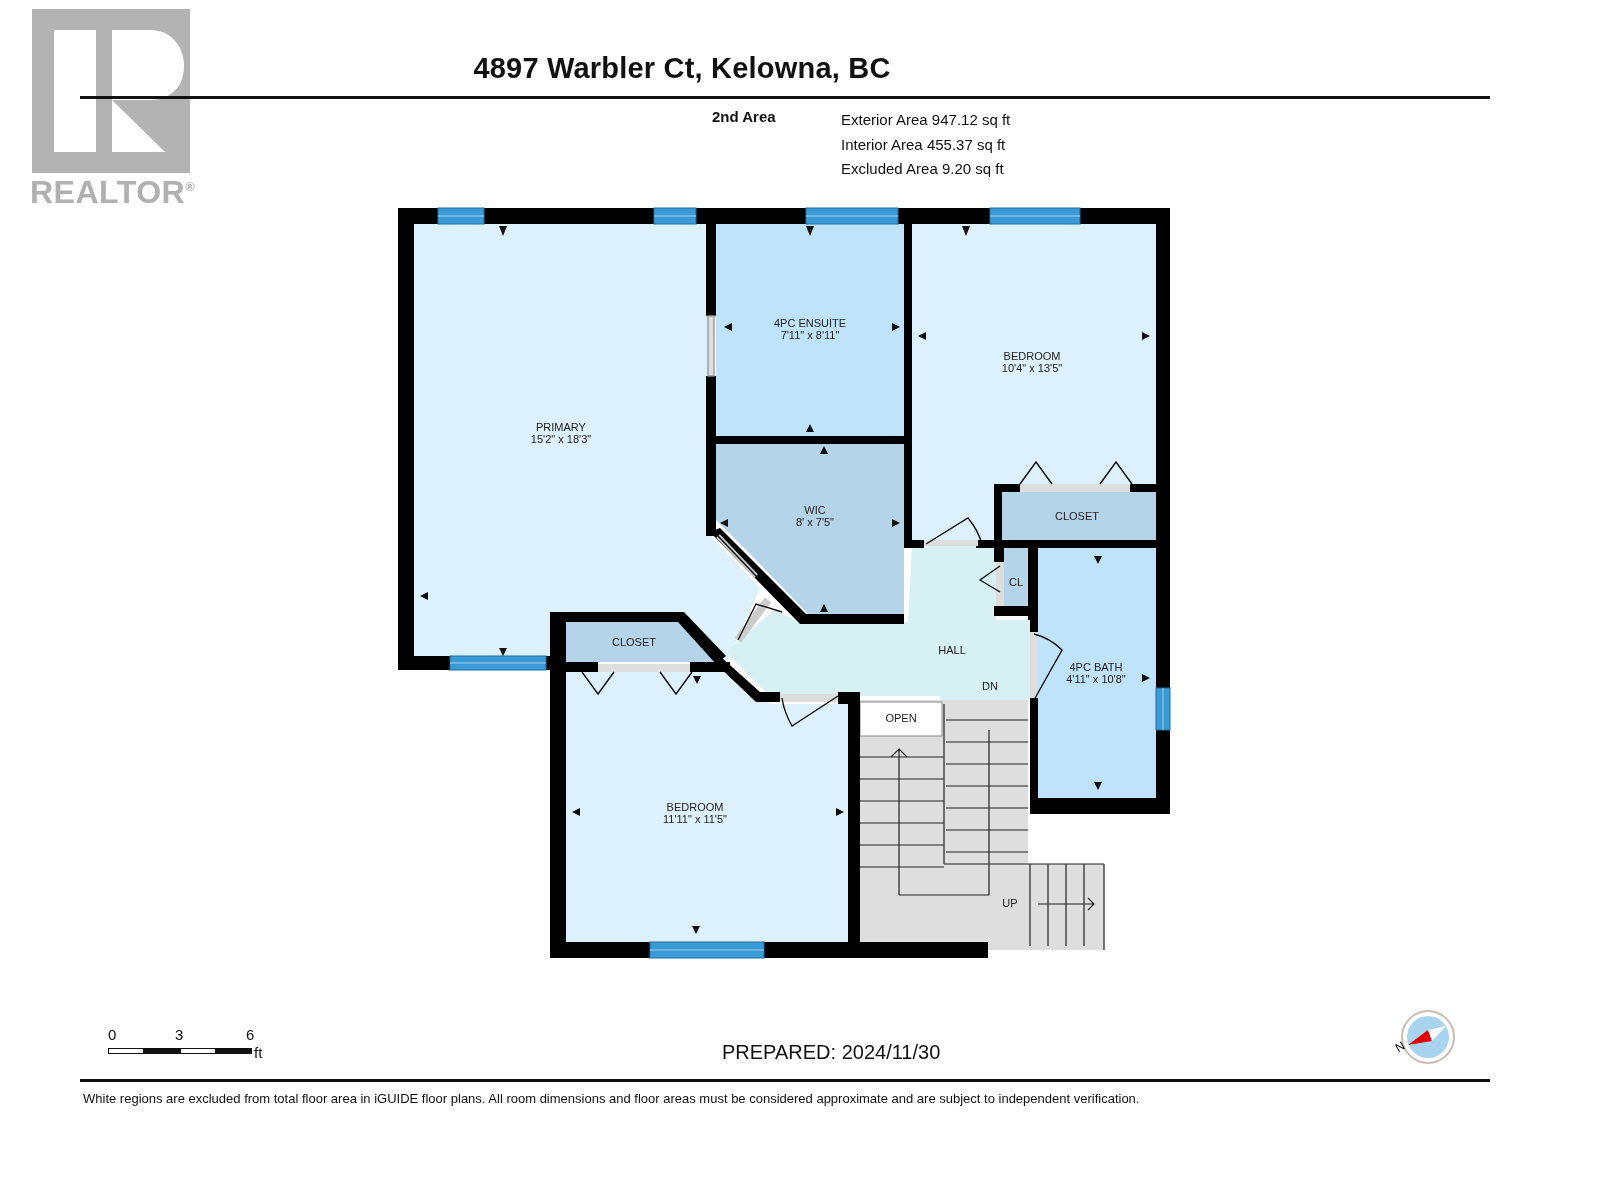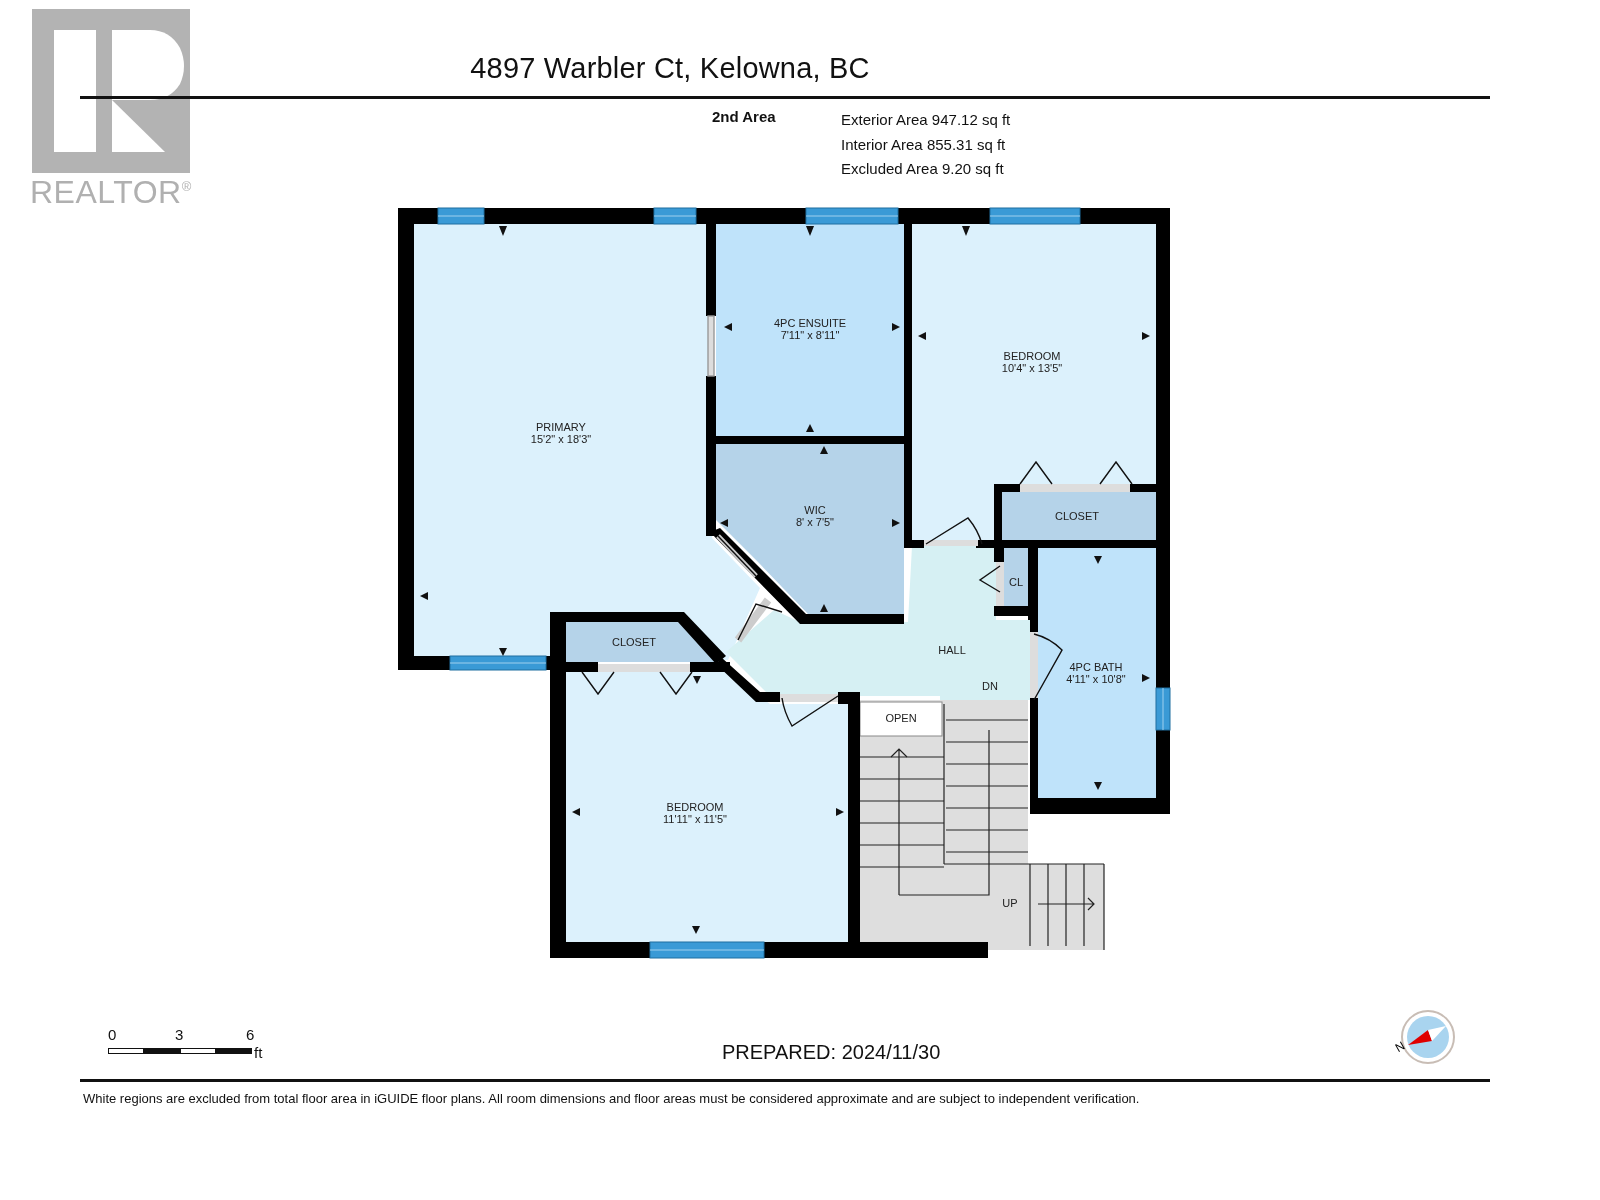--- a/index.html
+++ b/index.html
@@ -1,18 +1,18 @@
 <!DOCTYPE html>
 <html><head>
 <meta charset="utf-8">
 <style>
   html, body { margin: 0; padding: 0; background: #ffffff; }
   body { width: 1600px; height: 1200px; position: relative; overflow: hidden; font-family: "Liberation Sans", sans-serif; color: #111; }
   .logo { position: absolute; left: 30px; top: 8px; width: 175px; height: 205px; }
-  .title { position: absolute; left: 0; width: 1340px; top: 52px; text-align: center; font-size: 29px; font-weight: normal; letter-spacing: 0.2px; }
+  .title { position: absolute; left: 12px; width: 1340px; top: 52px; text-align: center; font-size: 29px; font-weight: bold; letter-spacing: 0.2px; }
   .rule { position: absolute; left: 80px; width: 1410px; height: 3px; background: #111; }
   .floor-info { position: absolute; top: 108px; left: 560px; width: 500px; }
   .floor-label { position: absolute; left: 152px; top: 0; font-weight: bold; font-size: 15px; }
   .area-lines { position: absolute; left: 241px; top: 0; font-size: 15px; line-height: 24.5px; margin-left: 40px; }
   .plan { position: absolute; left: 0; top: 0; width: 1600px; height: 1200px; }
   .room-label { font-family: "Liberation Sans", sans-serif; font-size: 11px; fill: #222; text-anchor: middle; }
   .scale { position: absolute; left: 108px; top: 1026px; width: 200px; height: 40px; }
   .scale .num { position: absolute; top: 0; font-size: 15px; }
   .scale .bar { position: absolute; top: 22px; height: 6px; border: 1px solid #111; box-sizing: border-box; }
   .scale .unit { position: absolute; left: 146px; top: 18px; font-size: 15px; }
@@ -23,33 +23,33 @@
 </head>
 <body>
 
 <div class="logo">
   <svg width="175" height="205" viewBox="0 0 175 205">
     <rect x="2" y="1" width="158" height="164" fill="#b3b3b3"></rect>
     <rect x="24" y="22" width="42" height="122" fill="#fff"></rect>
     <path d="M82 22 H120 Q140 22 150 40 Q158 58 150 76 Q140 92 120 92 H82 Z" fill="#fff"></path>
     <path d="M82 92 L82 144 L135 144 Z" fill="#fff"></path>
   </svg>
-  <div style="position:absolute;left:0;top:166px;font-size:32px;color:#b0b0b0;letter-spacing:0.5px;">
+  <div style="position:absolute;left:0;top:166px;font-size:32px;color:#b0b0b0;letter-spacing:0.5px;font-weight:bold;">
     <span>REALTOR</span><sup style="font-size:13px;">®</sup>
   </div>
 </div>
 
 <div class="title">4897 Warbler Ct, Kelowna, BC</div>
 <div class="rule" style="top:96px;"></div>
 
 <div class="floor-info">
   <div class="floor-label">2nd Area</div>
   <div class="area-lines">
     <div>Exterior Area 947.12 sq ft</div>
-    <div>Interior Area 855.31 sq ft</div>
+    <div>Interior Area 455.37 sq ft</div>
     <div>Excluded Area 9.20 sq ft</div>
   </div>
 </div>
 
 <svg class="plan" width="1600" height="1200" viewBox="0 0 1600 1200">
 
   <g>
 
     <path d="M414 224 H712 V538 L760 588 L728 660 H558 V656 H414 Z" fill="#dcf1fc"></path>
 

